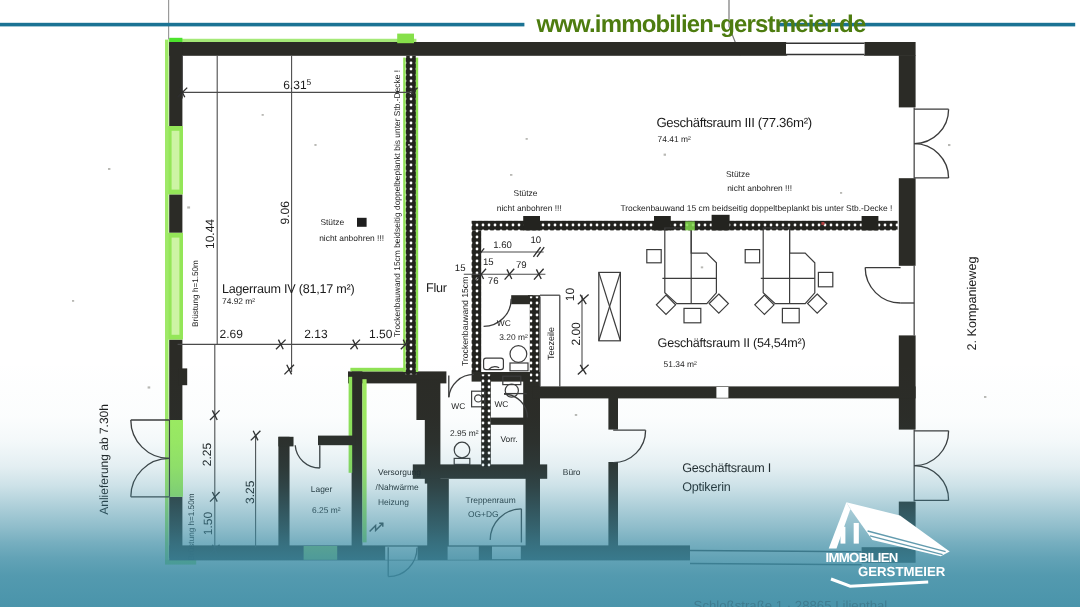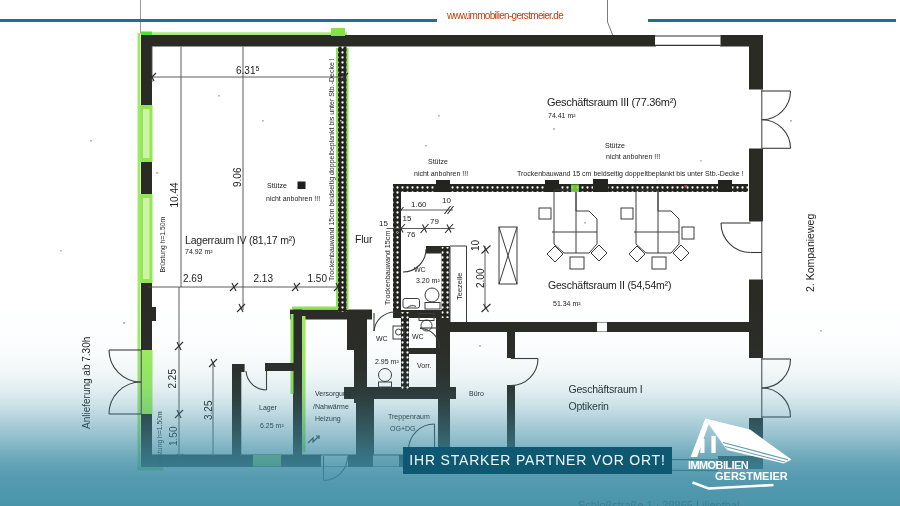--- a/index.html
+++ b/index.html
@@ -344,39 +344,37 @@
     <rect x="571" y="184.5" width="8" height="7.5" fill="#7fd74a" opacity="0.85"></rect>
     <rect x="684.5" y="185" width="2.5" height="2.5" fill="#b04040"></rect>
     <g font-size="10.5">
       <text transform="translate(813.5,292) rotate(-90)">2. Kompanieweg</text>
       <text transform="translate(90,429) rotate(-90)" font-size="10">Anlieferung ab 7.30h</text>
     </g>
   </svg>
 
   <div class="abs" style="left:0;top:19px;width:437px;height:3px;background:#1b7394"></div>
   <div class="abs" style="left:648px;top:19px;width:248px;height:3px;background:#1b7394"></div>
-  <div class="abs" style="left:447px;top:10px;font-size:10px;color:#c2410c;font-weight:normal;letter-spacing:-0.7px;white-space:nowrap">www.immobilien-gerstmeier.de</div>
+  <div class="abs" style="left:447px;top:10px;font-size:20px;color:#4d7c0f;font-weight:bold;letter-spacing:-0.7px;white-space:nowrap">www.immobilien-gerstmeier.de</div>
 
   <div class="abs" style="left:0;top:300px;width:900px;height:206px;background:linear-gradient(to bottom,
       rgba(60,140,164,0) 0%,
       rgba(60,140,164,0.02) 23%,
       rgba(60,140,164,0.06) 33%,
       rgba(60,140,164,0.14) 43%,
       rgba(60,140,164,0.26) 51%,
       rgba(60,140,164,0.45) 61%,
       rgba(60,140,164,0.58) 68%,
       rgba(60,140,164,0.70) 74%,
       rgba(60,140,164,0.80) 80%,
       rgba(60,140,164,0.88) 87%,
       rgba(60,140,164,0.93) 100%);"></div>
 
   <div class="abs" style="left:578px;top:499px;width:300px;font-size:11px;color:rgba(35,62,75,0.28)">Schloßstraße 1 · 28865 Lilienthal</div>
 
-  <div class="abs" style="left:403px;top:447px;width:269px;height:27px;background:#0f5872;color:#eef8fb;
-       font-size:14px;letter-spacing:0.8px;text-align:center;line-height:27px;white-space:nowrap">IHR STARKER PARTNER VOR ORT!</div>
 
   <svg class="abs" style="left:672px;top:410px" width="180" height="96" viewBox="0 0 180 96">
     <g fill="#ffffff">
 
       <path d="M33.3,8.6 L18.6,47.1 L25.1,47.1 L36.6,14.3 Z"></path>
 
       <rect x="28.4" y="29" width="4.1" height="14"></rect>
       <rect x="39.4" y="25.8" width="4.3" height="17.2"></rect>
 
       <path d="M33.3,8.6 L78,19.5 L119.4,49.5 L112,53.5 L55,40 L37.3,15 Z"></path>

